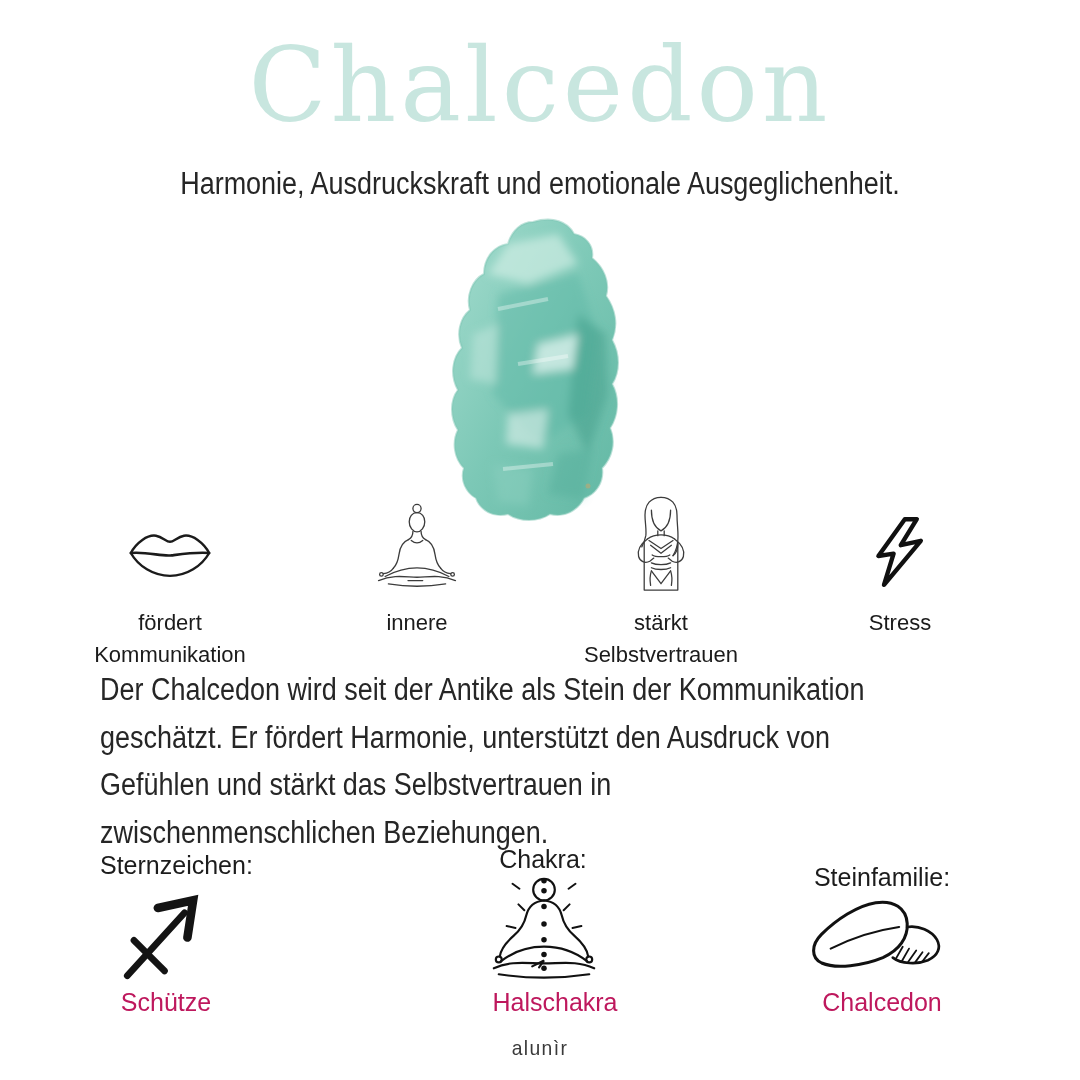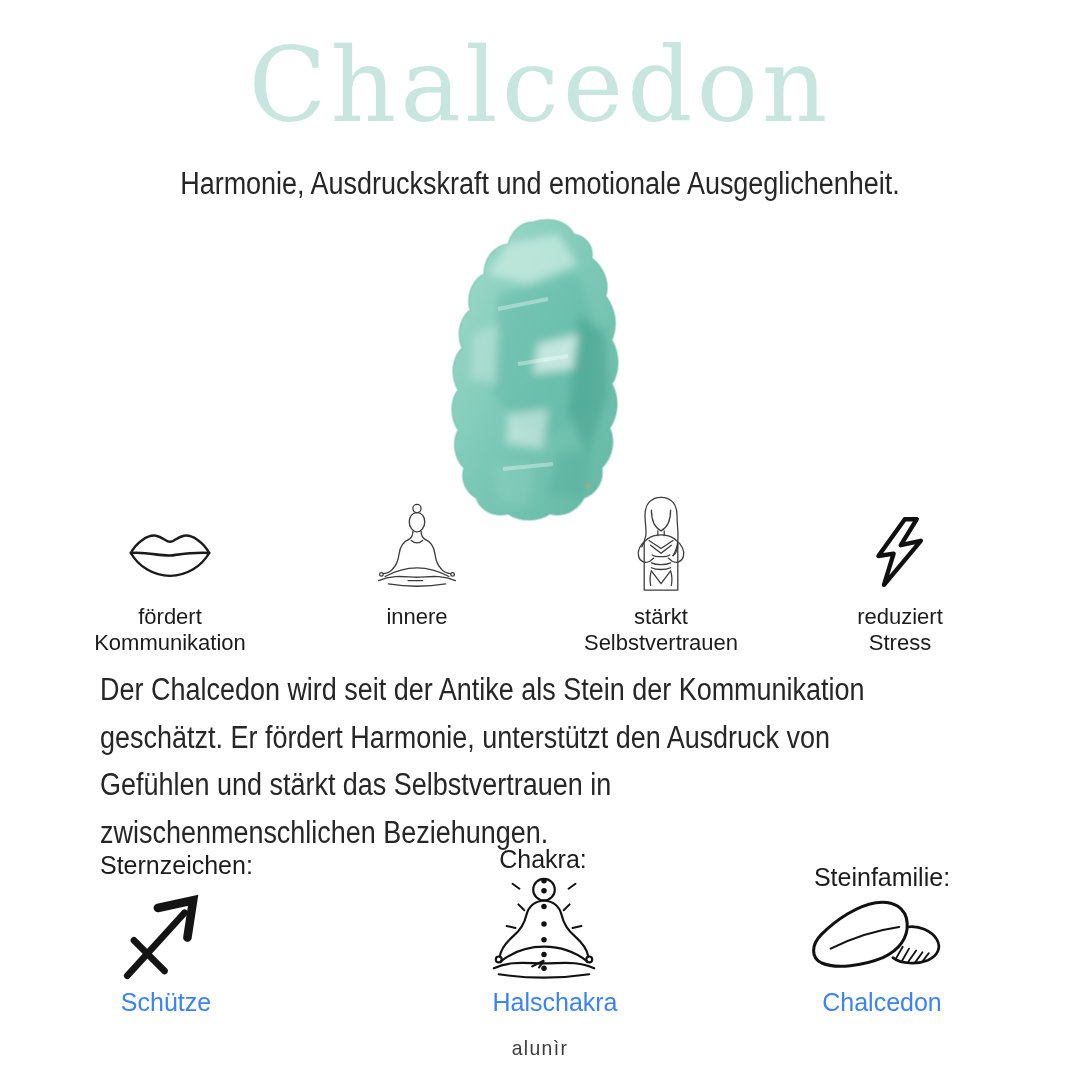--- a/index.html
+++ b/index.html
@@ -31,33 +31,33 @@
     transform:scaleX(0.87);
   }
 
   .crystal-wrap { left:438px; top:214px; width:204px; height:312px; }
   .benefit-label {
     top:604px; width:260px;
     text-align:center;
     font-size:22px; line-height:26px;
     color:#1b1b1b;
   }
-  .benefit-label div { white-space:nowrap; }
+  .benefit-label div { white-space:nowrap;margin-top:6px; }
 
   .body-text {
     left:100px; top:666px; width:940px;
     font-size:31px; line-height:47.5px;
     color:#262626;
     transform:scaleX(0.87);
     transform-origin:left top;
   }
   .body-text div { white-space:nowrap; }
 
   .attr-header { font-size:25px; color:#1c1c1c;text-align:right; }
-  .attr-value  { font-size:25px; color:#3b82f6; text-align:center; }
+  .attr-value  { font-size:25px; color:#be185d; text-align:center; }
 
   .footer-logo {
     top:1036px; left:0; width:1080px;
     text-align:center;
     font-size:21px; letter-spacing:1.5px;
     color:#3a3a3a;
     transform:scaleX(0.92);
   }
   svg { display:block; }
 </style>
@@ -174,21 +174,20 @@
     <div>Kommunikation</div>
 </div>
 <div class="abs benefit-label" style="left:287px;">
   <div>innere</div>
 </div>
 <div class="abs benefit-label" style="left:531px;">
   <div>stärkt</div>
     <div>Selbstvertrauen</div>
 </div>
 <div class="abs benefit-label" style="left:770px;">
-  <div>reduziert</div>
     <div>Stress</div>
 </div>
 
 <div class="abs body-text">
   <div>Der Chalcedon wird seit der Antike als Stein der Kommunikation</div>
   <div>geschätzt. Er fördert Harmonie, unterstützt den Ausdruck von</div>
   <div>Gefühlen und stärkt das Selbstvertrauen in</div>
   <div>zwischenmenschlichen Beziehungen.</div>
 </div>
 

